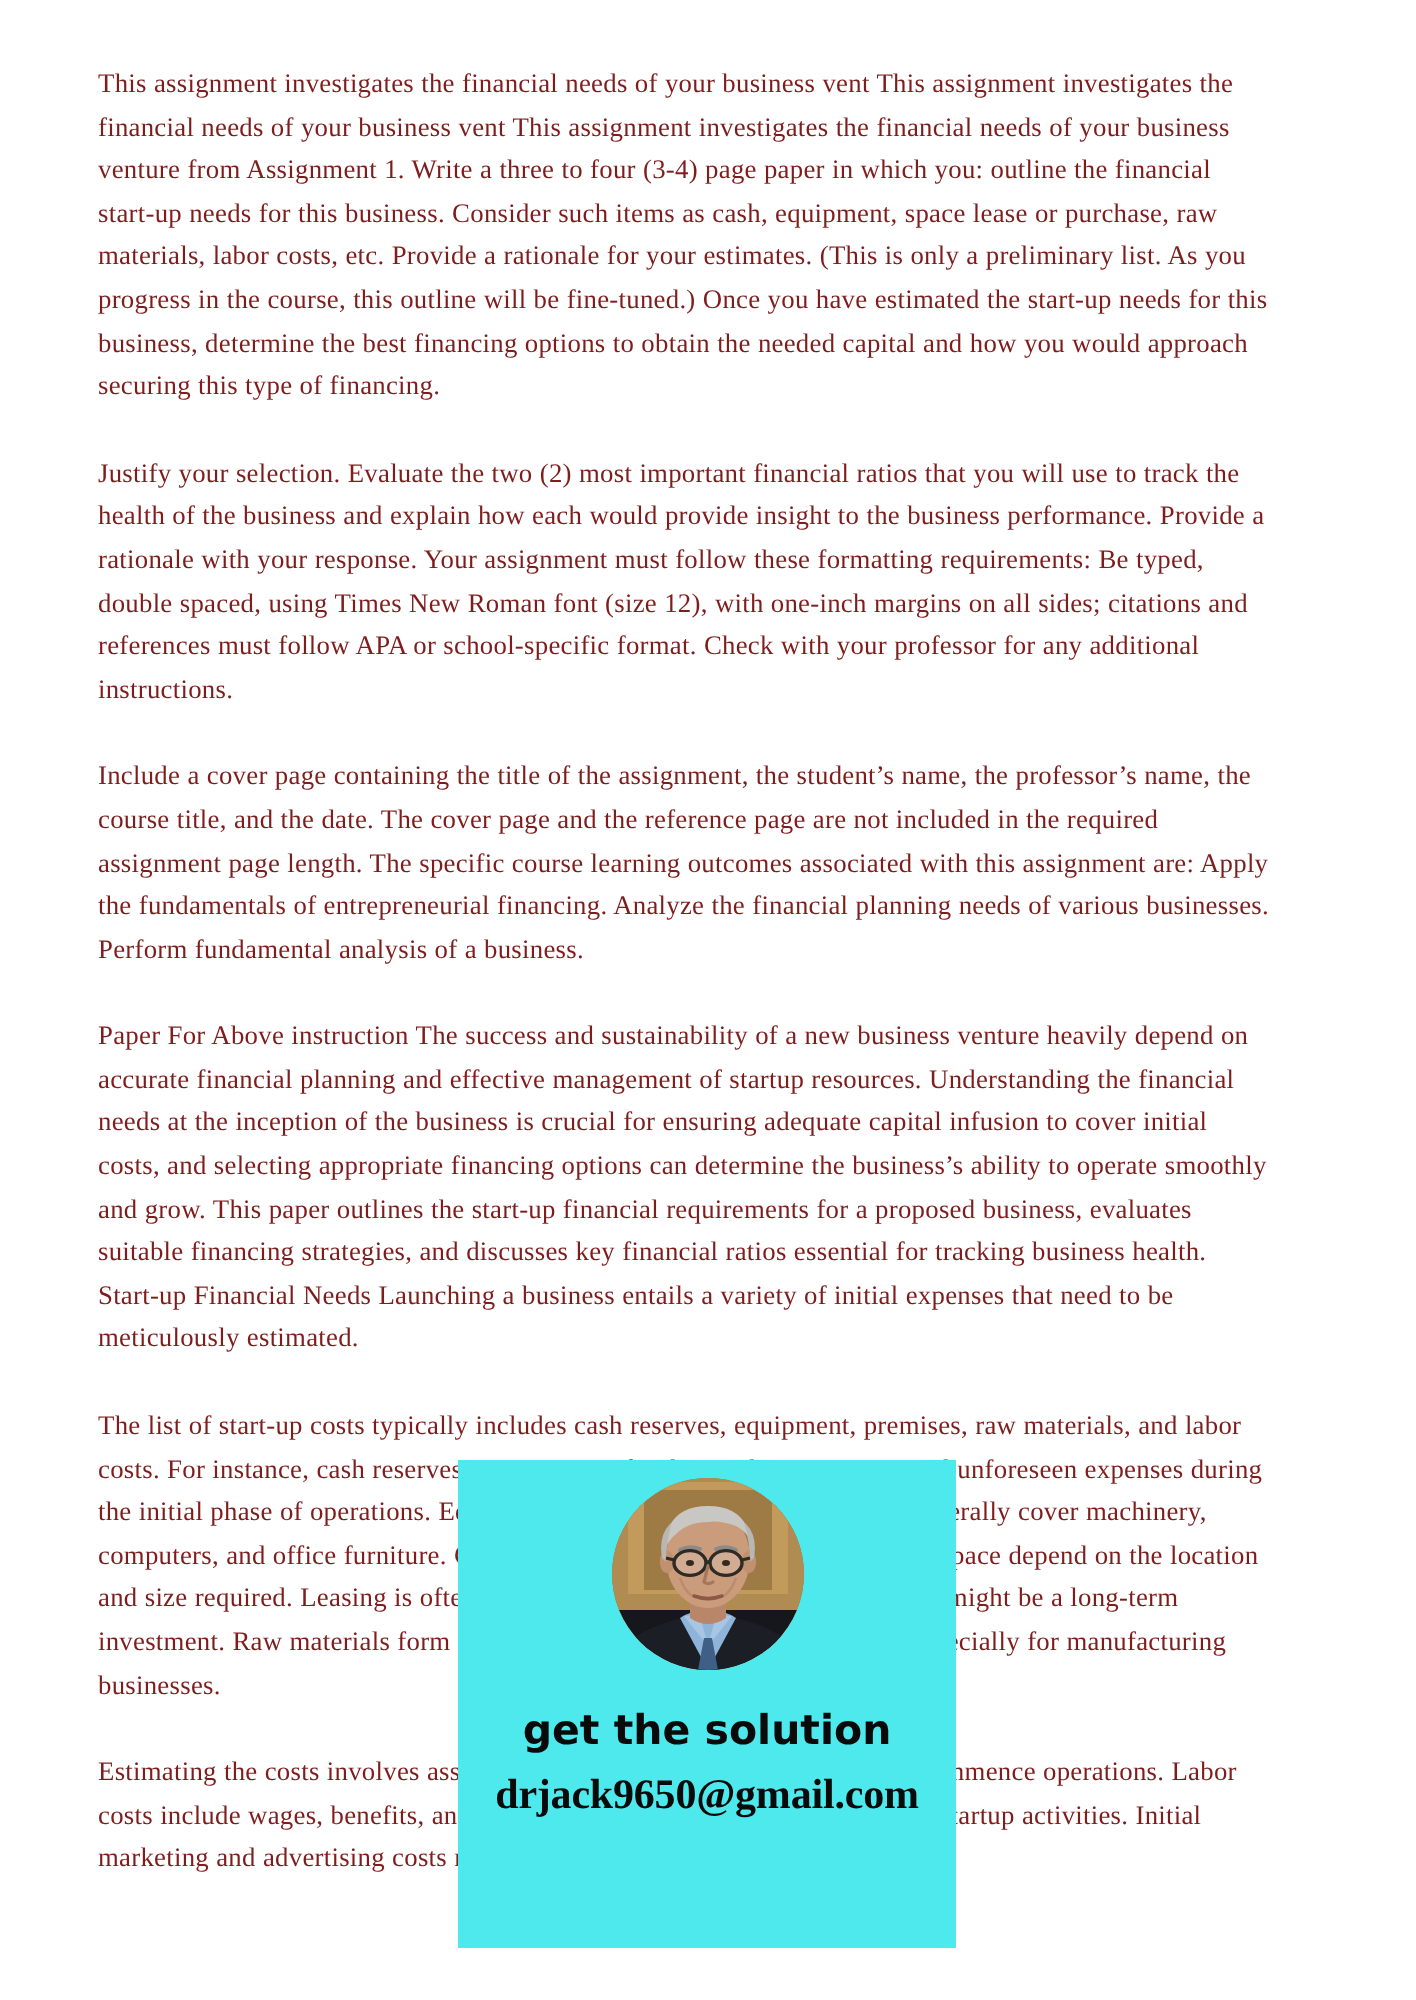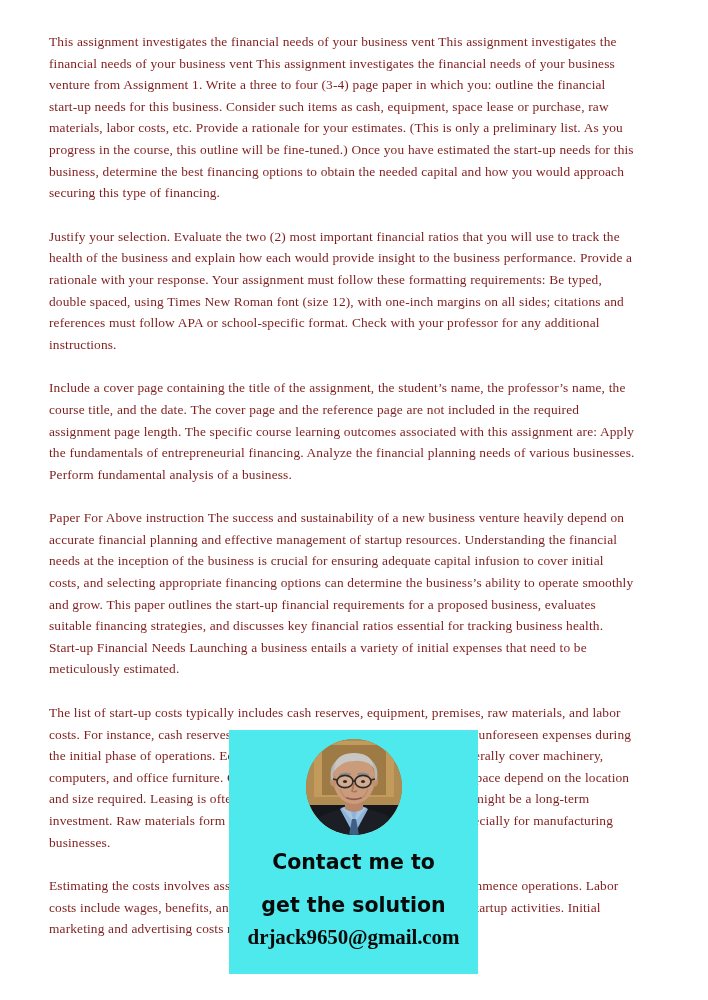--- a/index.html
+++ b/index.html
@@ -161,19 +161,18 @@
           <path d="M48 44 L46 52 Q48 53.6 50.5 52" stroke="#a8765a" stroke-width="1.6" fill="none" stroke-linecap="round"></path>
 
           <path d="M41 59 Q48 61.6 55 59" stroke="#8e5747" stroke-width="1.8" fill="none" stroke-linecap="round"></path>
 
           <path d="M34 50 Q36 56 40 59" stroke="#b5836a" stroke-width="1.2" fill="none" opacity="0.7"></path>
           <path d="M62 50 Q60 56 56 59" stroke="#b5836a" stroke-width="1.2" fill="none" opacity="0.7"></path>
         </g>
       </svg>
     </div>
 
-    <div class="card-line" id="card-line-1">Contact me to</div>
     <div class="card-line" id="card-line-2">get the solution</div>
     <div id="card-email">drjack9650@gmail.com</div>
 
   </div>
 
 </div>
 
 </body></html>

